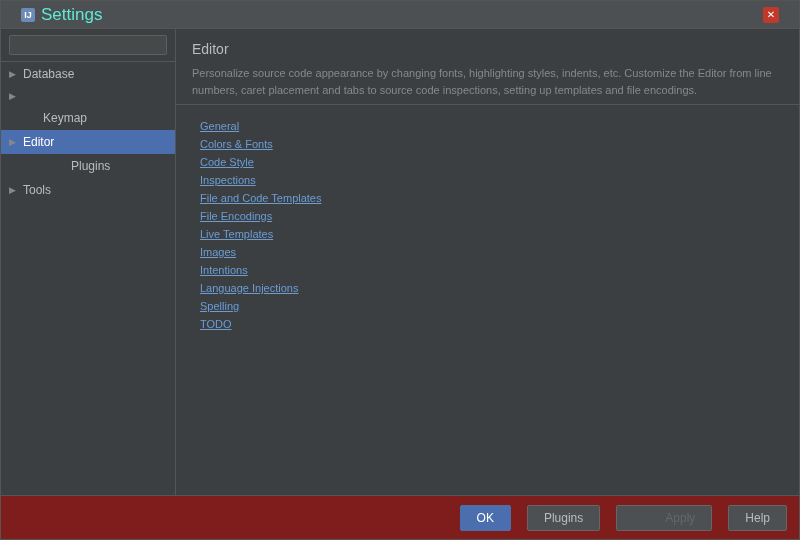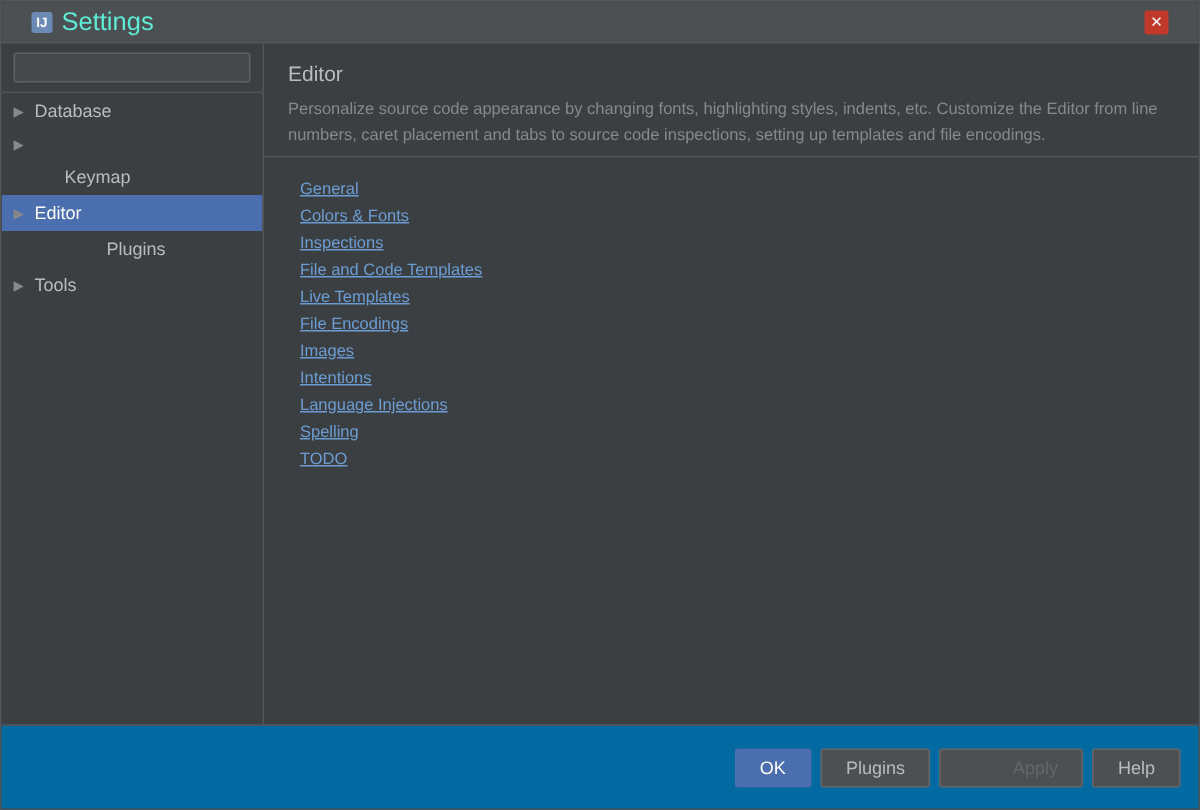--- a/index.html
+++ b/index.html
@@ -162,28 +162,28 @@
 
     .sub-menu-item {
       padding: 3px 0 3px 8px;
       color: #6b9dd4;
       font-size: 11px;
       cursor: pointer;
       display: block;
     }
 
     .footer {
-      height: 56px;
-      background: #0369a1;
+      height: 44px;
+      background: #7f1d1d;
       border-top: 1px solid #555;
       display: flex;
       align-items: center;
       justify-content: flex-end;
       padding: 0 12px;
-      gap: 6px;
+      gap: 16px;
       flex-shrink: 0;
     }
 
     .btn {
       padding: 5px 16px;
       border-radius: 2px;
       font-size: 12px;
       cursor: pointer;
       border: 1px solid #666;
       background: #4c5052;
@@ -251,24 +251,25 @@
 
     <div class="main-content">
       <div class="main-header">
         <div class="main-title">Editor</div>
         <div class="main-description">Personalize source code appearance by changing fonts, highlighting styles, indents, etc. Customize the Editor from line numbers, caret placement and tabs to source code inspections, setting up templates and file encodings.</div>
       </div>
       <div class="main-body">
         <div id="sub-items">
             <a class="sub-menu-item" href="#">General</a>
             <a class="sub-menu-item" href="#">Colors &amp; Fonts</a>
+            <a class="sub-menu-item" href="#">Code Style</a>
             <a class="sub-menu-item" href="#">Inspections</a>
             <a class="sub-menu-item" href="#">File and Code Templates</a>
+            <a class="sub-menu-item" href="#">File Encodings</a>
             <a class="sub-menu-item" href="#">Live Templates</a>
-            <a class="sub-menu-item" href="#">File Encodings</a>
             <a class="sub-menu-item" href="#">Images</a>
             <a class="sub-menu-item" href="#">Intentions</a>
             <a class="sub-menu-item" href="#">Language Injections</a>
             <a class="sub-menu-item" href="#">Spelling</a>
             <a class="sub-menu-item" href="#">TODO</a>
           </div>
       </div>
     </div>
 
   </div>

